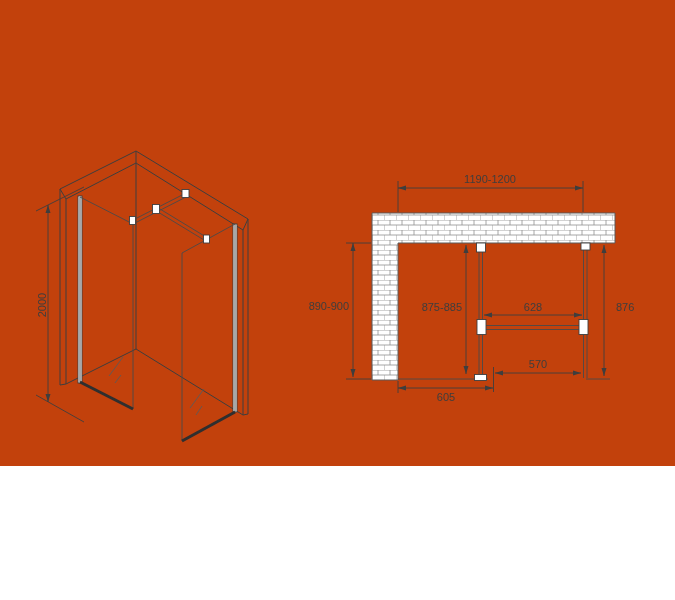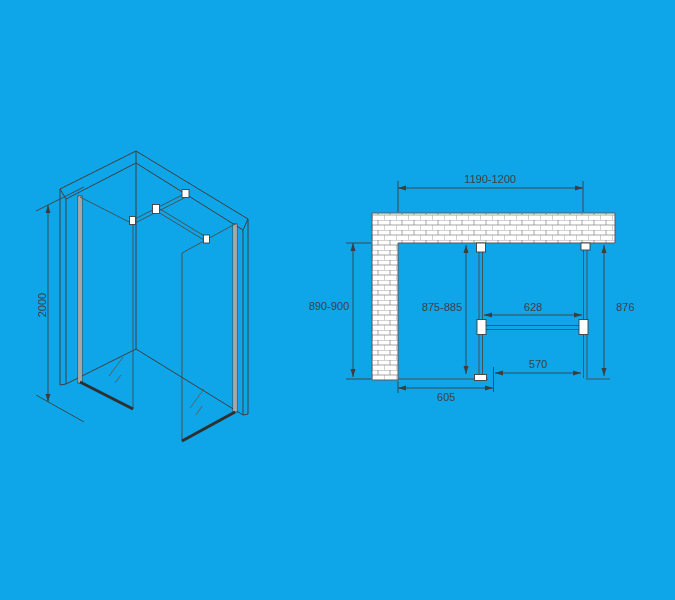--- a/index.html
+++ b/index.html
@@ -1,16 +1,16 @@
 <!DOCTYPE html>
 <html><head>
 <meta charset="utf-8">
 <style>
   html,body{margin:0;padding:0;background:#ffffff;}
-  .canvas{position:relative;width:675px;height:600px;background:#0ea5e9;overflow:hidden;
+  .canvas{position:relative;width:675px;height:466px;background:#c2410c;overflow:hidden;
           font-family:"Liberation Sans", sans-serif;text-decoration:underline;}
   svg text{font-family:"Liberation Sans", sans-serif;font-size:11px;fill:#3e3e3e;}
   svg .thin{stroke:#3e3e3e;stroke-width:1;fill:none;}
   svg .hair{stroke:#4a4a4a;stroke-width:0.9;fill:none;}
   svg .dim{stroke:#3e3e3e;stroke-width:0.9;fill:none;}
   svg .thick{stroke:#2f2f2f;stroke-width:3;fill:none;}
   svg .arrow{fill:#3e3e3e;stroke:none;}
   svg .block{fill:#ffffff;stroke:#3e3e3e;stroke-width:0.9;}
   svg .profile{fill:#f4f4f4;stroke:#3e3e3e;stroke-width:0.9;}
   svg .glassmark{stroke:#5a5a5a;stroke-width:0.9;fill:none;}

